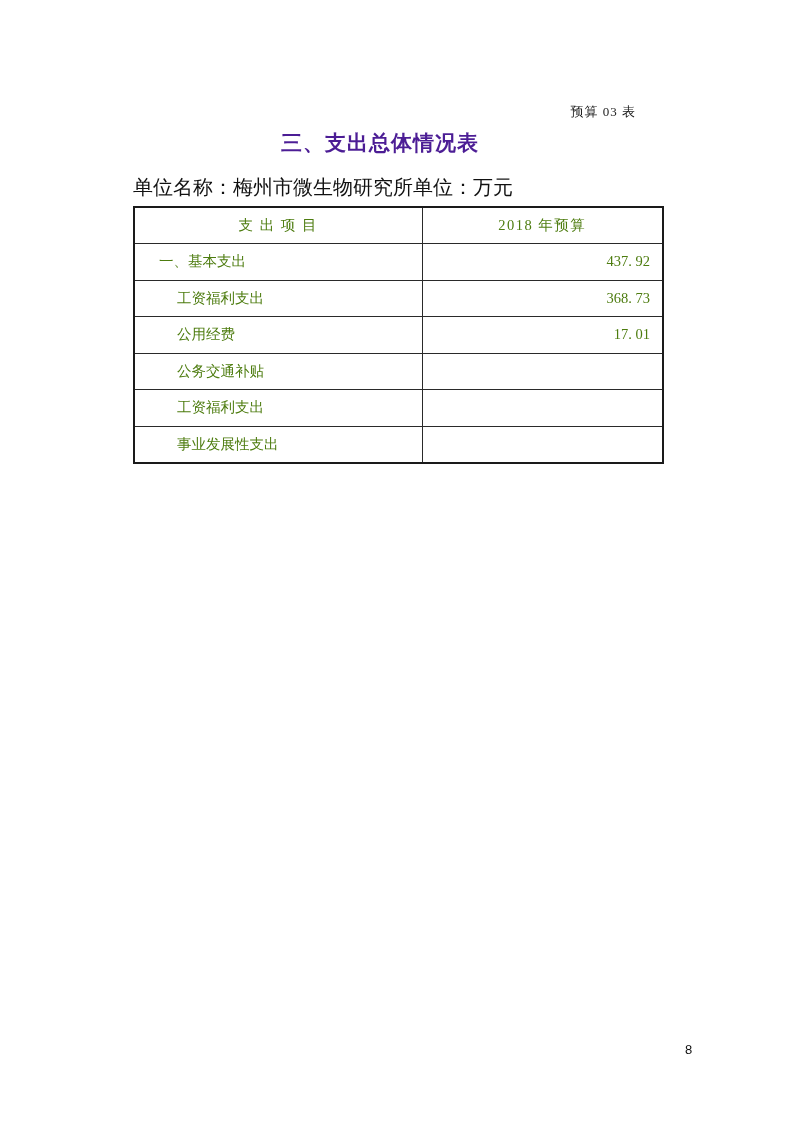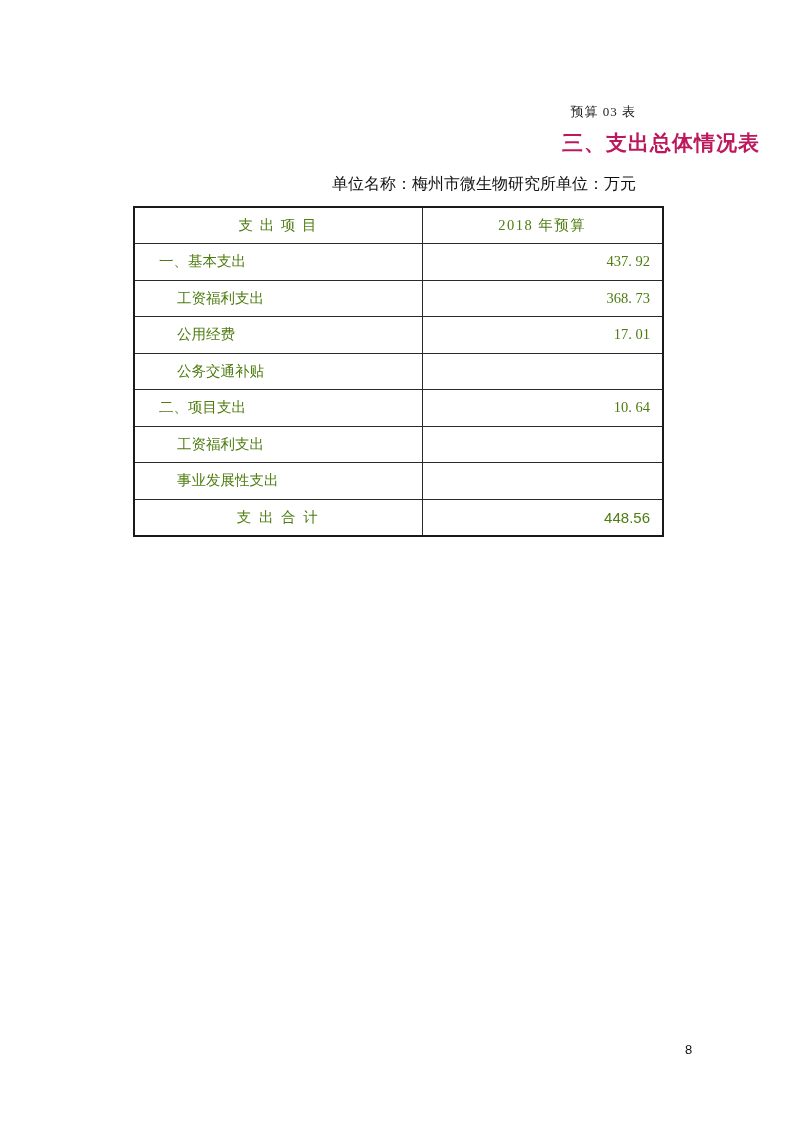--- a/index.html
+++ b/index.html
@@ -19,35 +19,35 @@
     right: 124px;
     font-size: 13px;
     letter-spacing: 1px;
     color: #1a1a1a;
   }
   .doc-title {
     position: absolute;
     top: 129px;
     left: 0;
     width: 100%;
-    text-align: right;
+    text-align: center;
     font-family: "Liberation Sans", "DejaVu Sans", sans-serif;
     font-weight: bold;
     font-size: 21px;
     letter-spacing: 1px;
-    color: #be185d;
+    color: #4c1d95;
   }
   .unit-row {
     position: absolute;
     top: 174px;
     left: 133px;
     right: 124px;
     display: flex;
-    justify-content: flex-end;
-    font-size: 16px;
+    justify-content: flex-start;
+    font-size: 20px;
     color: #111111;
   }
   .budget-table {
     position: absolute;
     top: 206px;
     left: 133px;
     width: 529px;
     border-collapse: collapse;
     table-layout: fixed;
     font-size: 14.5px;
@@ -124,33 +124,25 @@
         </tr>
         <tr>
           <td class="cell-item level-2">公用经费</td>
           <td class="cell-value">17. 01</td>
         </tr>
         <tr>
           <td class="cell-item level-2">公务交通补贴</td>
           <td class="cell-value"></td>
         </tr>
         <tr>
-          <td class="cell-item level-1">二、项目支出</td>
-          <td class="cell-value">10. 64</td>
-        </tr>
-        <tr>
           <td class="cell-item level-2">工资福利支出</td>
           <td class="cell-value"></td>
         </tr>
         <tr>
           <td class="cell-item level-2">事业发展性支出</td>
           <td class="cell-value"></td>
-        </tr>
-        <tr>
-          <td class="cell-item total">支 出 合 计</td>
-          <td class="cell-value total">448.56</td>
         </tr>
       </tbody>
   </table>
 
   <div class="page-number">8</div>
 
 </div>
 
 </body></html>

